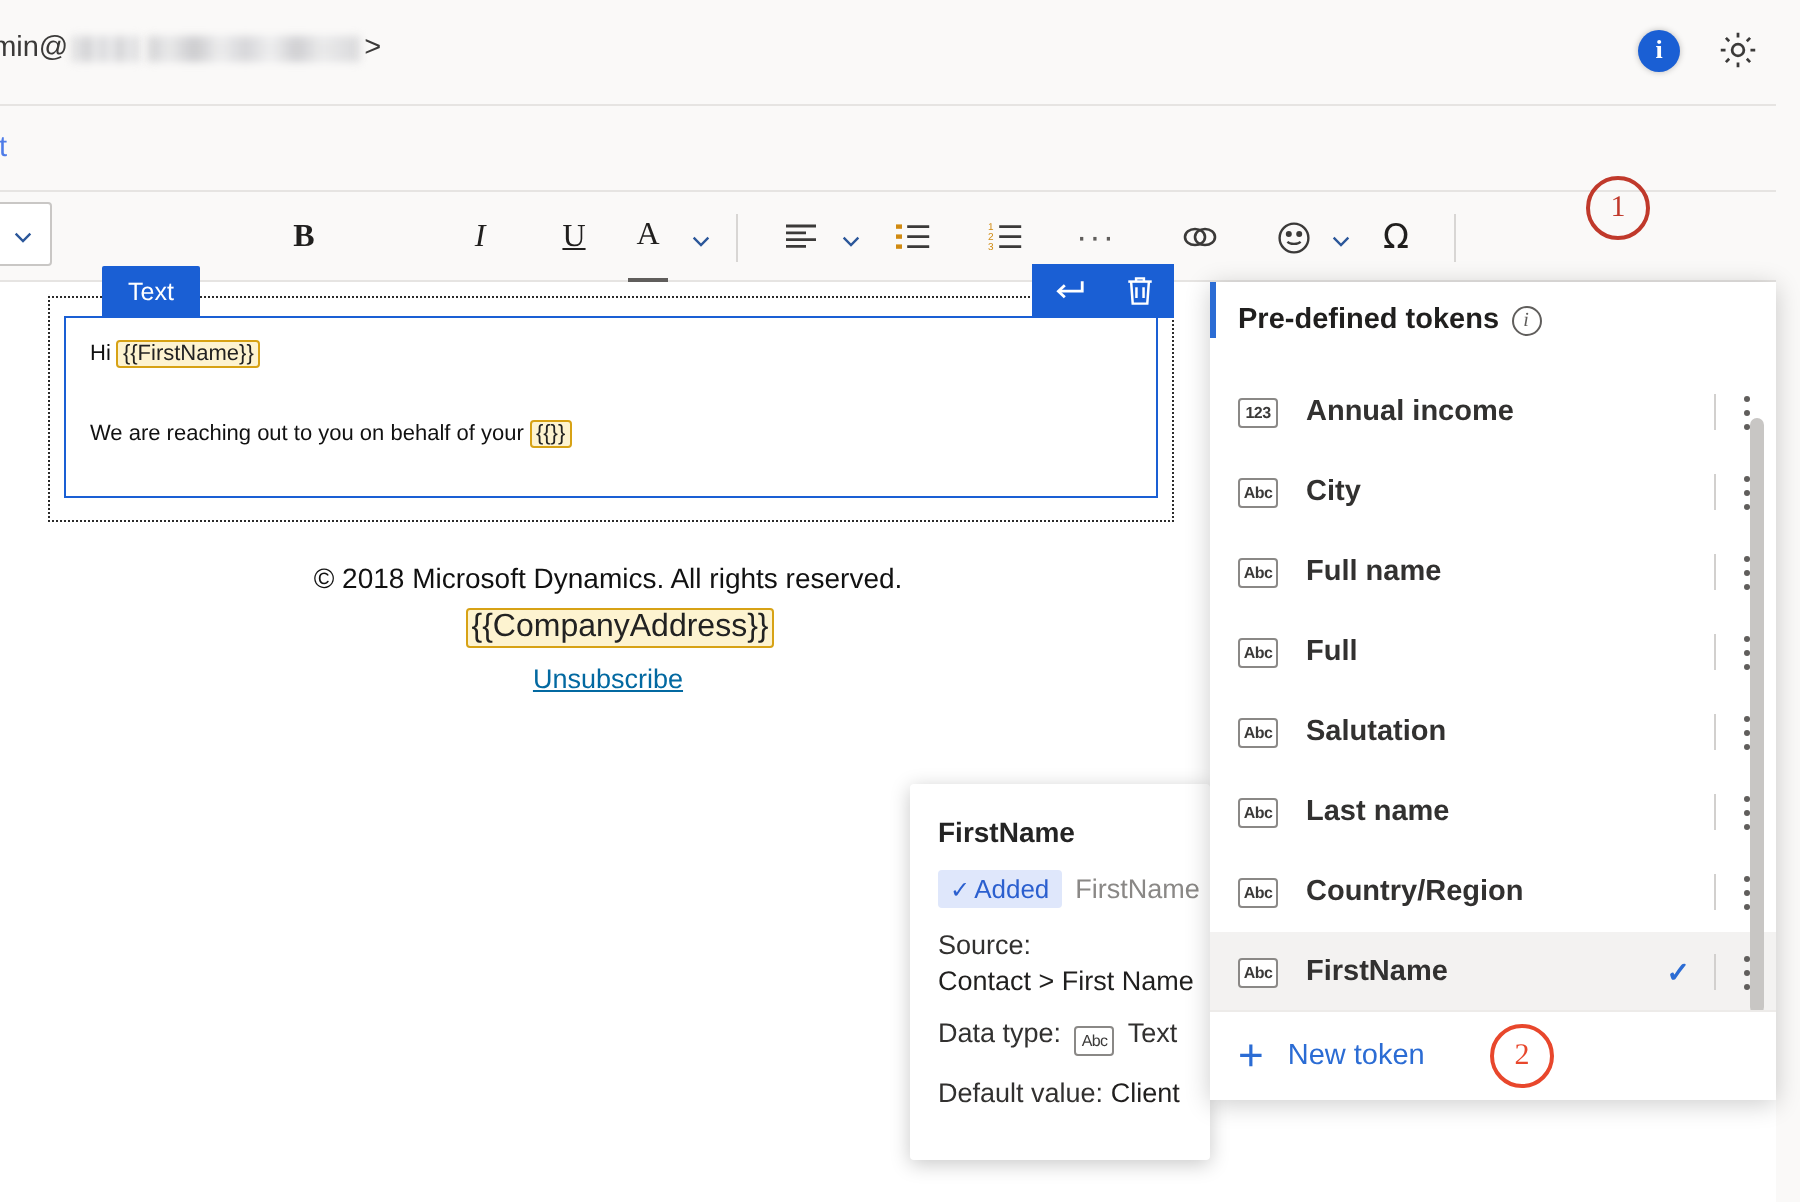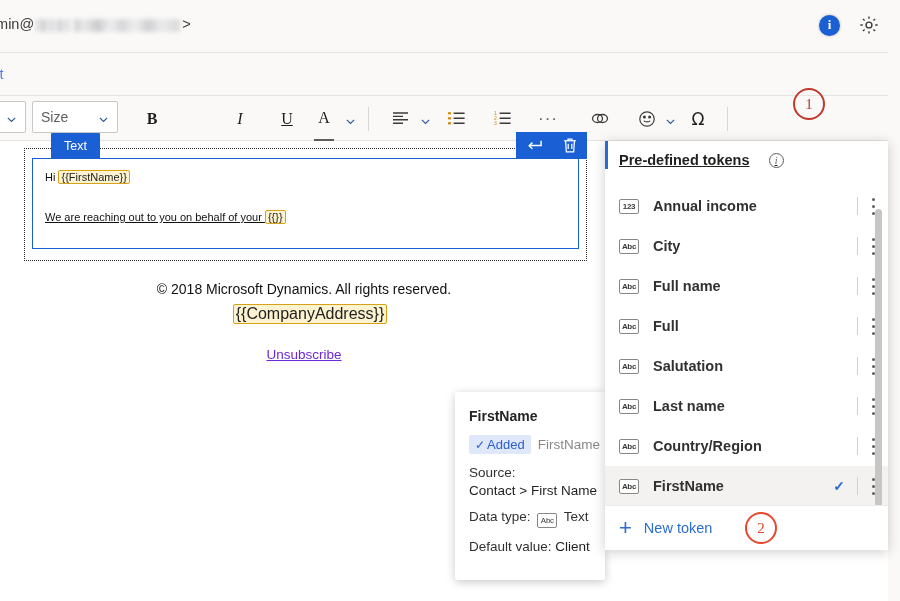--- a/index.html
+++ b/index.html
@@ -122,35 +122,35 @@
   }
   .block-actions {
     position:absolute; right:-1px; top:-17px; height:27px; width:71px;
     background:#1a5fd4; display:flex; align-items:center;
     justify-content:space-around; z-index:5;
   }
   .block-actions span { color:#fff; display:flex; align-items:center; cursor:pointer; }
 
   .body-line { position:absolute; font-size:11px; color:#111; white-space:nowrap; }
   .l1 { left:12px; top:11px; }
-  .l2 { left:12px; top:51px;text-decoration:underline; }
+  .l2 { left:12px; top:51px; }
 
   .token {
     display:inline-block;
     background:#fdf3d0;
     border:1px solid #d7a215;
     padding:0 2px;
     border-radius:2px;
     color:#222;
   }
 
   .footer-area { position:absolute; left:0; top:140px; width:608px; text-align:center; }
   .f-copy { font-size:14px; color:#111; }
   .f-addr { margin-top:7px;padding-left:12px; }
-  .f-unsub { margin-top:23px; font-size:13.5px; color:#6d28d9; text-decoration:underline; cursor:pointer; }
+  .f-unsub { margin-top:8px; font-size:13.5px; color:#0369a1; text-decoration:underline; cursor:pointer; }
 
   
   .detail-card {
     position:absolute; left:455px; top:392px; width:150px; height:188px;
     background:#fff; border-radius:2px;
     box-shadow:0 2px 10px rgba(0,0,0,.22);
     padding:16px 0 0 14px;
     z-index:20;
     overflow:hidden;
   }
@@ -169,21 +169,21 @@
   .tokens-panel {
     position:absolute; left:605px; top:141px; width:283px; height:409px;
     background:#fff;
     box-shadow:0 2px 12px rgba(0,0,0,.20);
     z-index:30;
   }
   .tp-accent { position:absolute; left:0; top:0; width:3px; height:28px; background:#2b6cd4; }
   .tp-head {
     position:absolute; left:14px; top:11px;
     font-size:14.5px; font-weight:bold; color:#201f1e;
-    display:flex; align-items:center; gap:19px;text-decoration:underline;
+    display:flex; align-items:center; gap:6px;
   }
   .tp-list { position:absolute; left:0; top:45px; right:0; bottom:45px; overflow:hidden;font-weight:bold; }
   .tp-item {
     position:relative; height:40px; display:flex; align-items:center;
     padding:0 0 0 14px; cursor:pointer;
   }
   .tp-item.selected { background:#f3f2f1; }
   .tp-ico {
     width:20px; height:15px; border:1px solid #8a8886; border-radius:2px;
     display:flex; align-items:center; justify-content:center;
@@ -245,28 +245,20 @@
 
 <div class="toolbar">
   <div class="tb-chevron-left">
     <span class="cv">
       <svg viewBox="0 0 12 12" width="11" height="11">
           <path d="M2 4.2l4 4 4-4" stroke="#2b579a" stroke-width="1.3" fill="none"></path>
         </svg>
     </span>
   </div>
 
-  <div class="size-select">
-    <span>Size</span>
-    <span class="cv">
-      <svg viewBox="0 0 12 12" width="11" height="11">
-          <path d="M2 4.2l4 4 4-4" stroke="#2b579a" stroke-width="1.3" fill="none"></path>
-        </svg>
-    </span>
-  </div>
 
   <div class="tb-btn bold-i" style="left:138px;width:28px;">
       <span>B</span>
     </div>
   <div class="tb-btn ital-i" style="left:226px;width:28px;">
       <span>I</span>
     </div>
   <div class="tb-btn und-i" style="left:273px;width:28px;">
       <span>U</span>
     </div>

